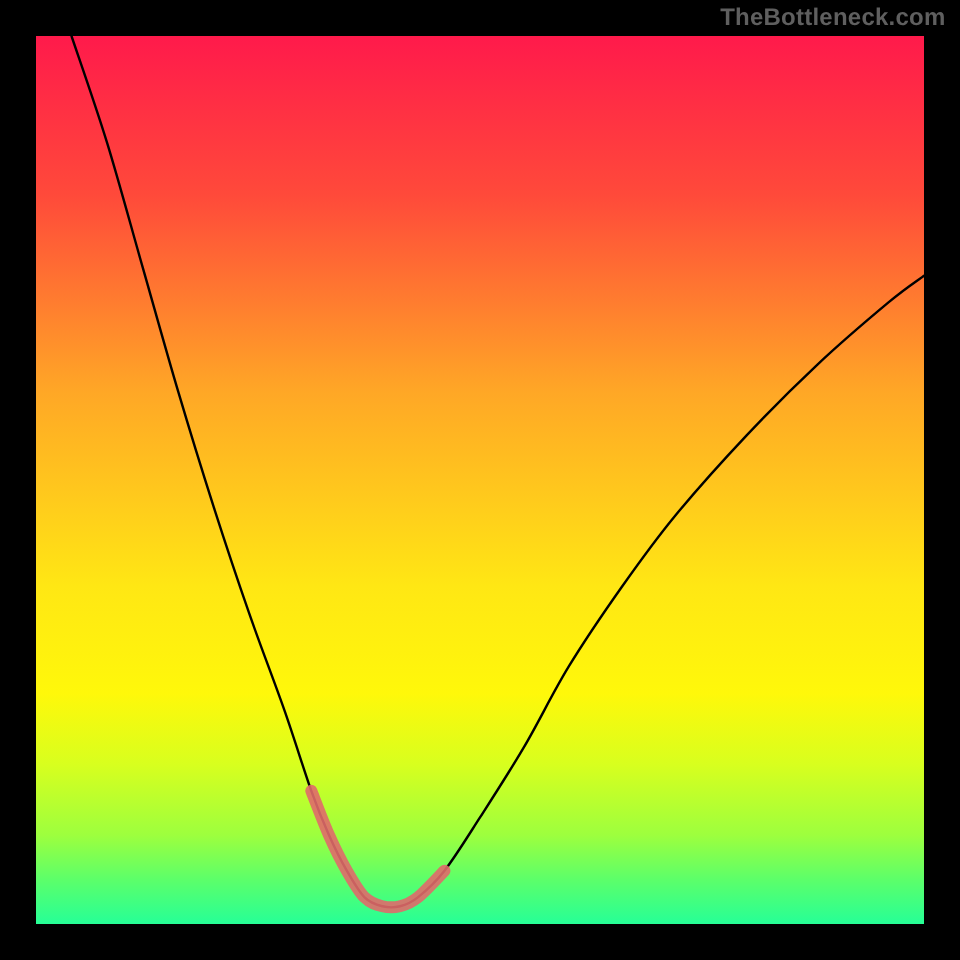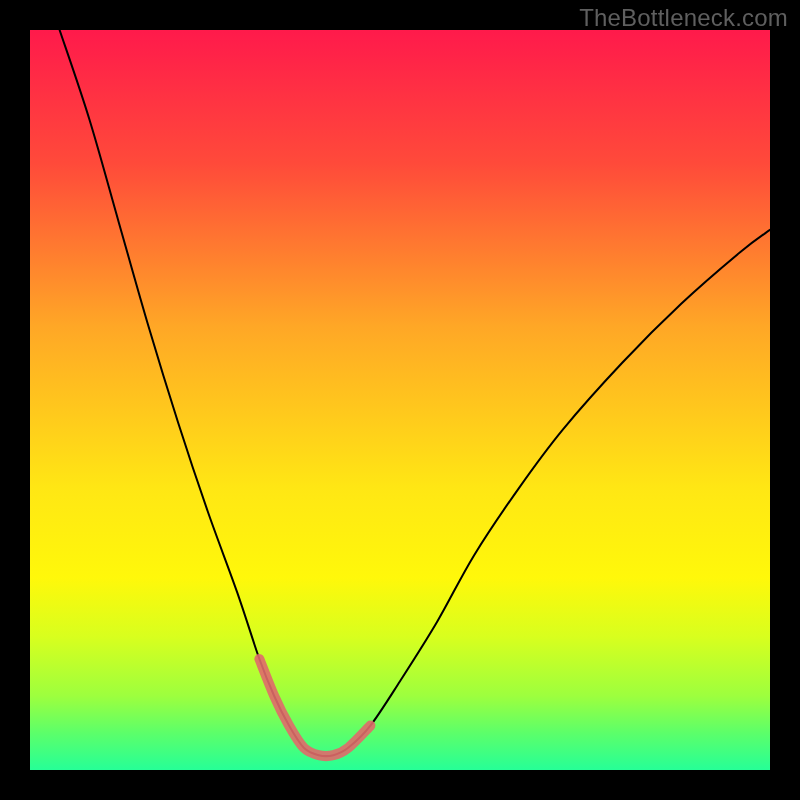--- a/index.html
+++ b/index.html
@@ -22,22 +22,22 @@
     top: 30px;
     left: 30px;
     width: 740px;
     height: 740px;
   }
   .watermark {
     position: absolute;
     top: 4px;
     right: 12px;
     color: #5f5f5f;
-    font-size: 24px;
-    font-weight: 400;
+    font-size: 20px;
+    font-weight: 700;
     letter-spacing: 0.2px;
     text-align: center;
   }
 </style>
 </head>
 <body>
 
 <div class="frame">
   <svg class="plot" width="740" height="740" viewBox="0 0 740 740">
     <defs>

